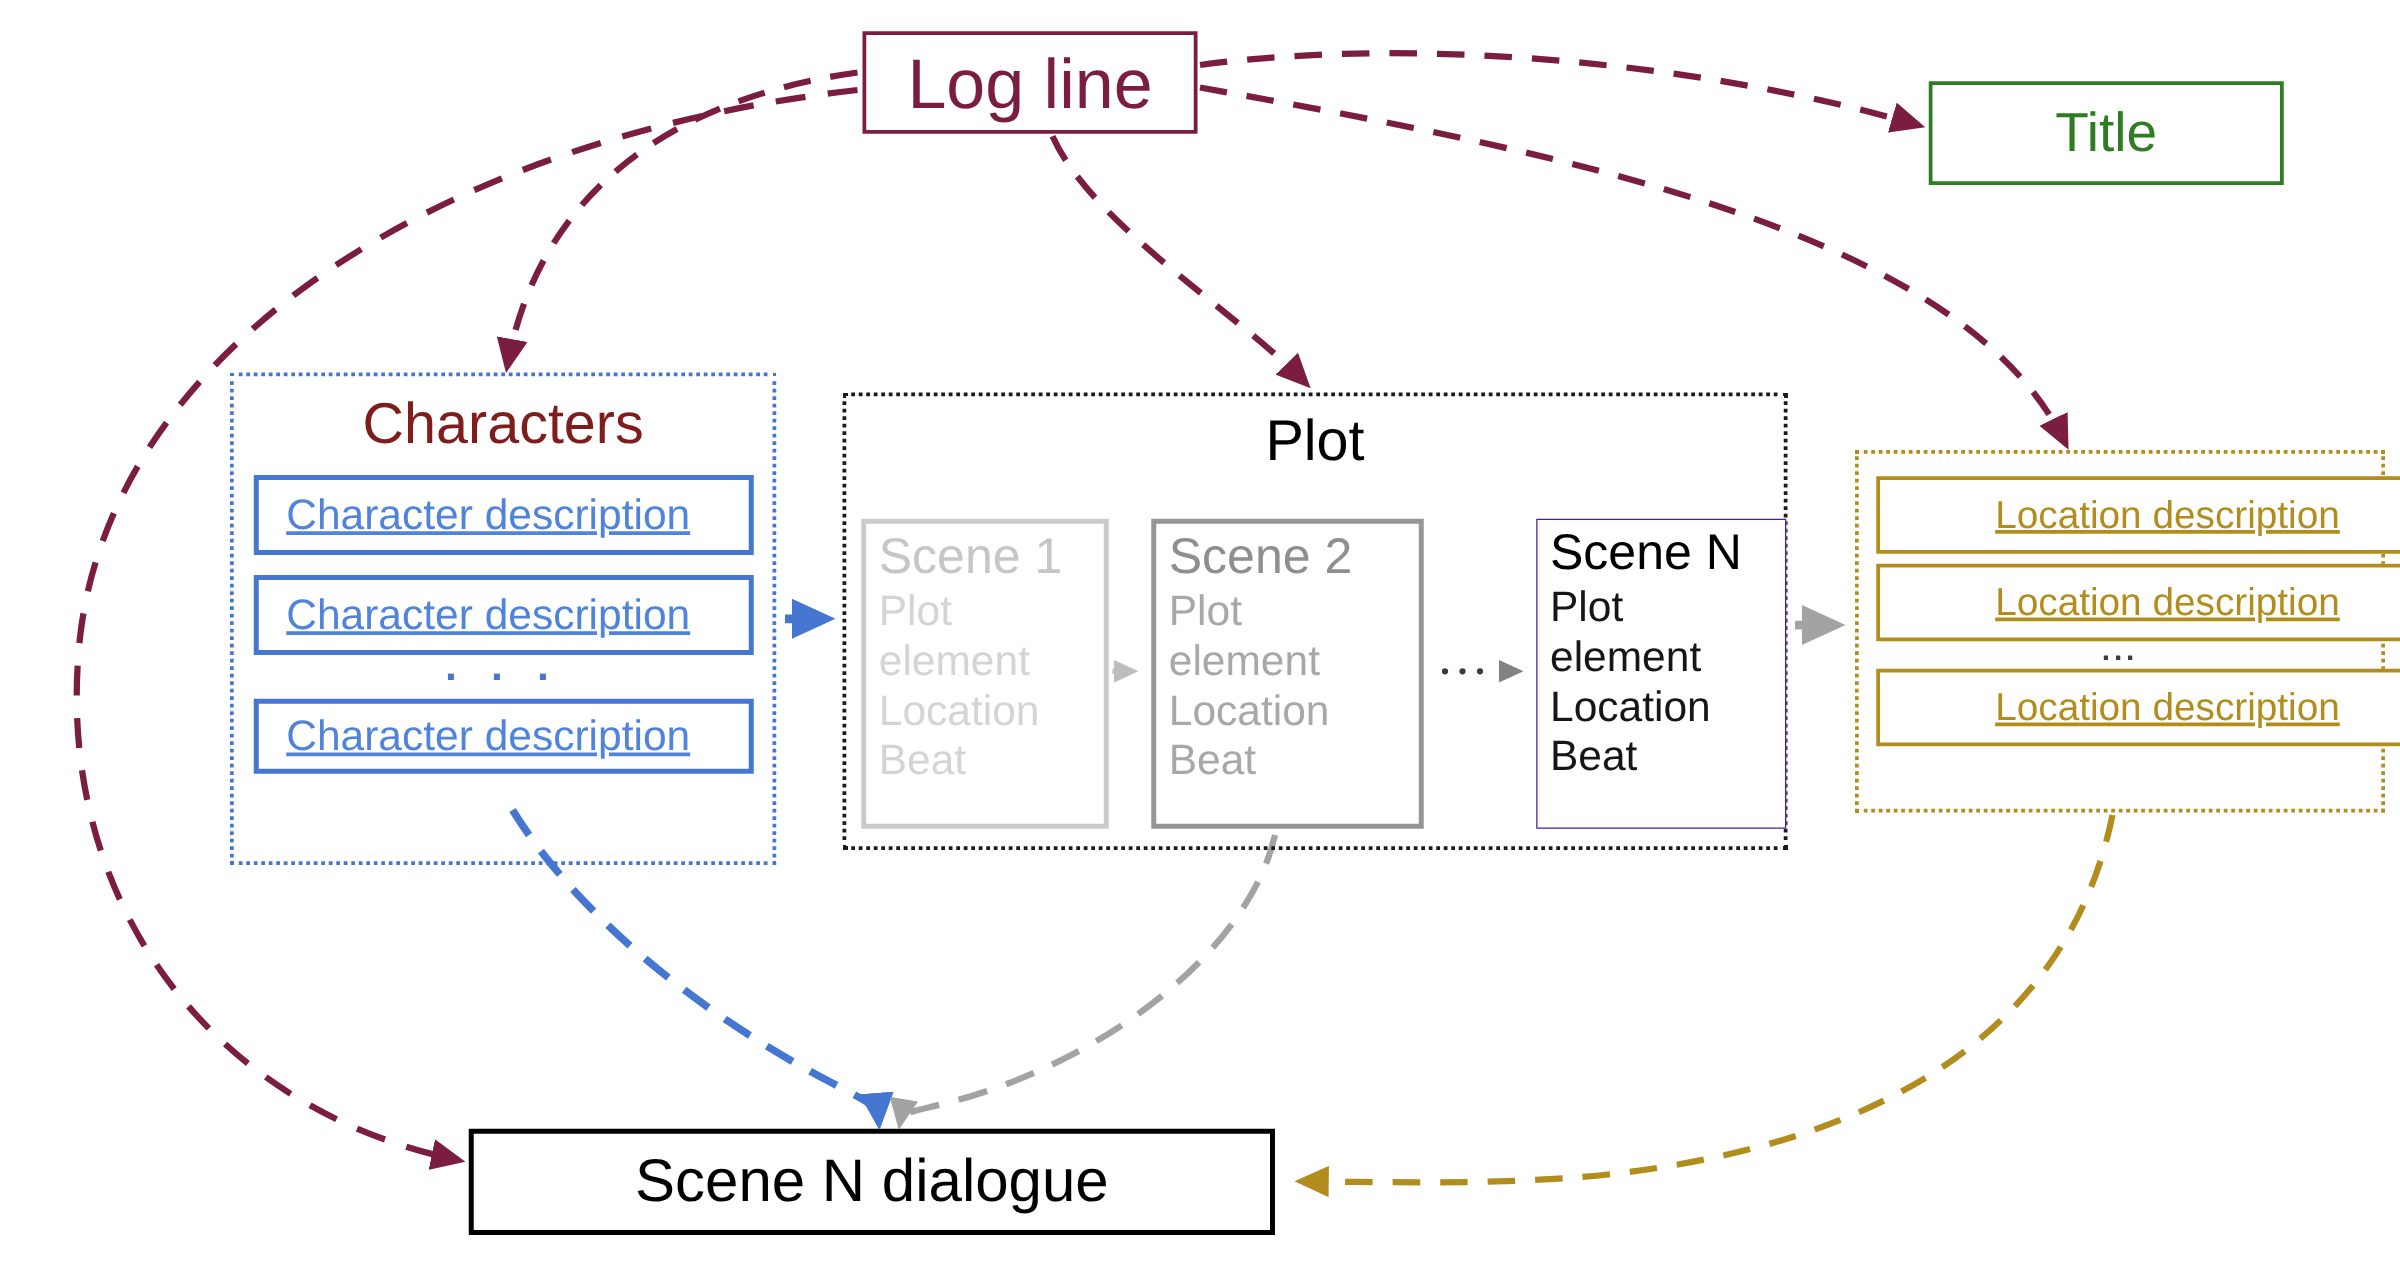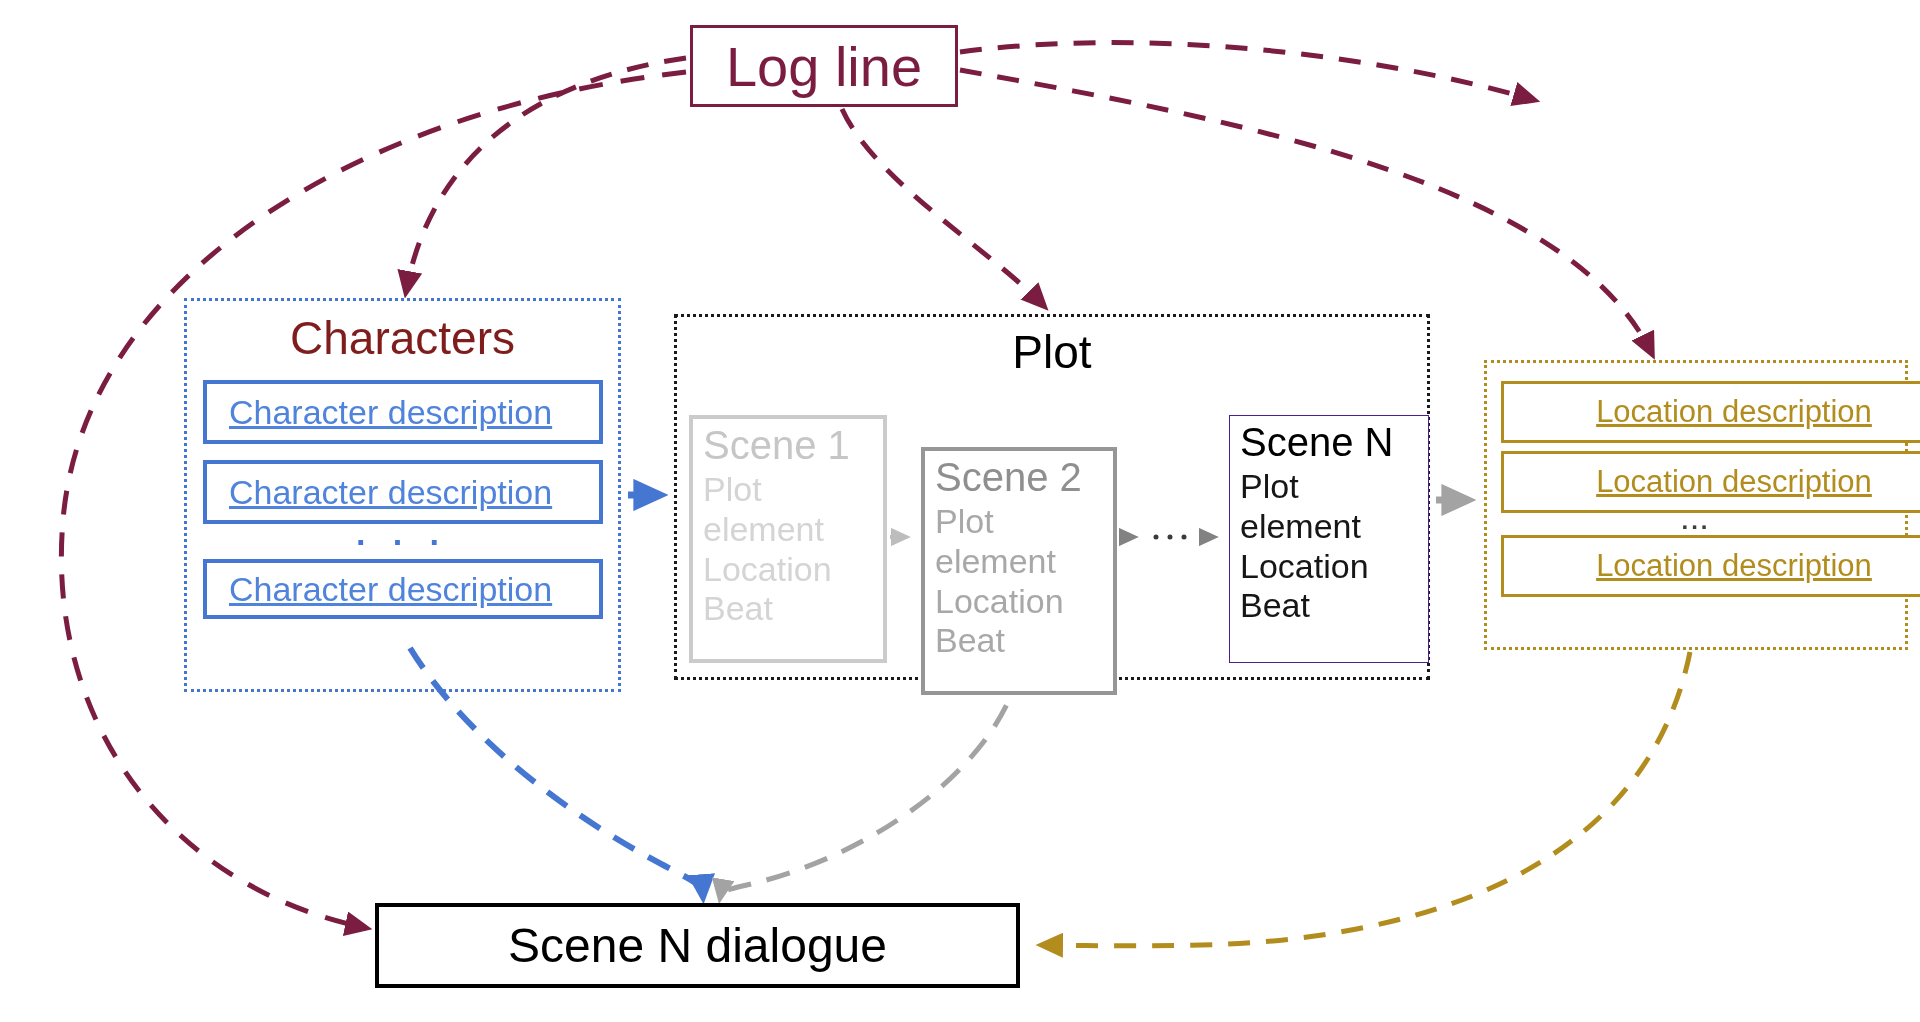--- a/index.html
+++ b/index.html
@@ -29,21 +29,21 @@
 
   
   .plot-group{left:674px;top:314px;width:756px;height:366px;border:3px dotted #1a1a1a;}
   .plot-heading{left:0;top:8px;width:100%;text-align:center;color:#000;font-size:46px;}
   .scene{top:98px;height:248px;background:#fff;padding:4px 10px;}
   .scene .scene-title{font-size:40px;margin-bottom:2px;}
   .scene .scene-line{font-size:34px;line-height:1.17;}
   .scene1{left:12px;width:198px;border:4px solid #CBCBCB;}
   .scene1 .scene-title{color:#C6C6C6;}
   .scene1 .scene-line{color:#D4D4D4;}
-  .scene2{left:244px;width:196px;border:4px solid #969696;margin-top:32px;}
+  .scene2{left:244px;width:218px;border:4px solid #969696;}
   .scene2 .scene-title{color:#8F8F8F;}
   .scene2 .scene-line{color:#A8A8A8;}
   .sceneN{left:552px;width:200px;border:1px solid #4c1d95;}
   .sceneN .scene-title{color:#000;}
   .sceneN .scene-line{color:#161616;}
 
   
   .locations-group{left:1484px;top:360px;width:424px;height:290px;border:3px dotted #B28D1E;}
   .loc-box{left:14px;width:466px;height:62px;border:3px solid #B28D1E;background:#fff;
     color:#B28D1E;font-size:31px;text-decoration:underline;}
@@ -109,20 +109,23 @@
     <path d="M 890 537 L 906 537" fill="none" stroke="#BDBDBD" stroke-width="4" marker-end="url(#mh-lgray)"></path>
     <path d="M 1120 537 L 1134 537" fill="none" stroke="#828282" stroke-width="4" marker-end="url(#mh-mgray)"></path>
     <path d="M 1156 537 L 1198 537" fill="none" stroke="#3a3a3a" stroke-width="5" stroke-dasharray="0 14" stroke-linecap="round"></path>
     <path d="M 1204 537 L 1214 537" fill="none" stroke="#828282" stroke-width="4" marker-end="url(#mh-mgray)"></path>
   </svg>
 
   <div class="abs center logline-box">
     <span>Log line</span>
   </div>
 
+  <div class="abs center title-box">
+    <span>Title</span>
+  </div>
 
   <div class="abs characters-group">
     <div class="abs characters-heading">Characters</div>
     <div class="abs char-box b1">
       <span>Character description</span>
     </div>
     <div class="abs char-box b2">
       <span>Character description</span>
     </div>
     <div class="abs char-ellipsis">· · ·</div>

